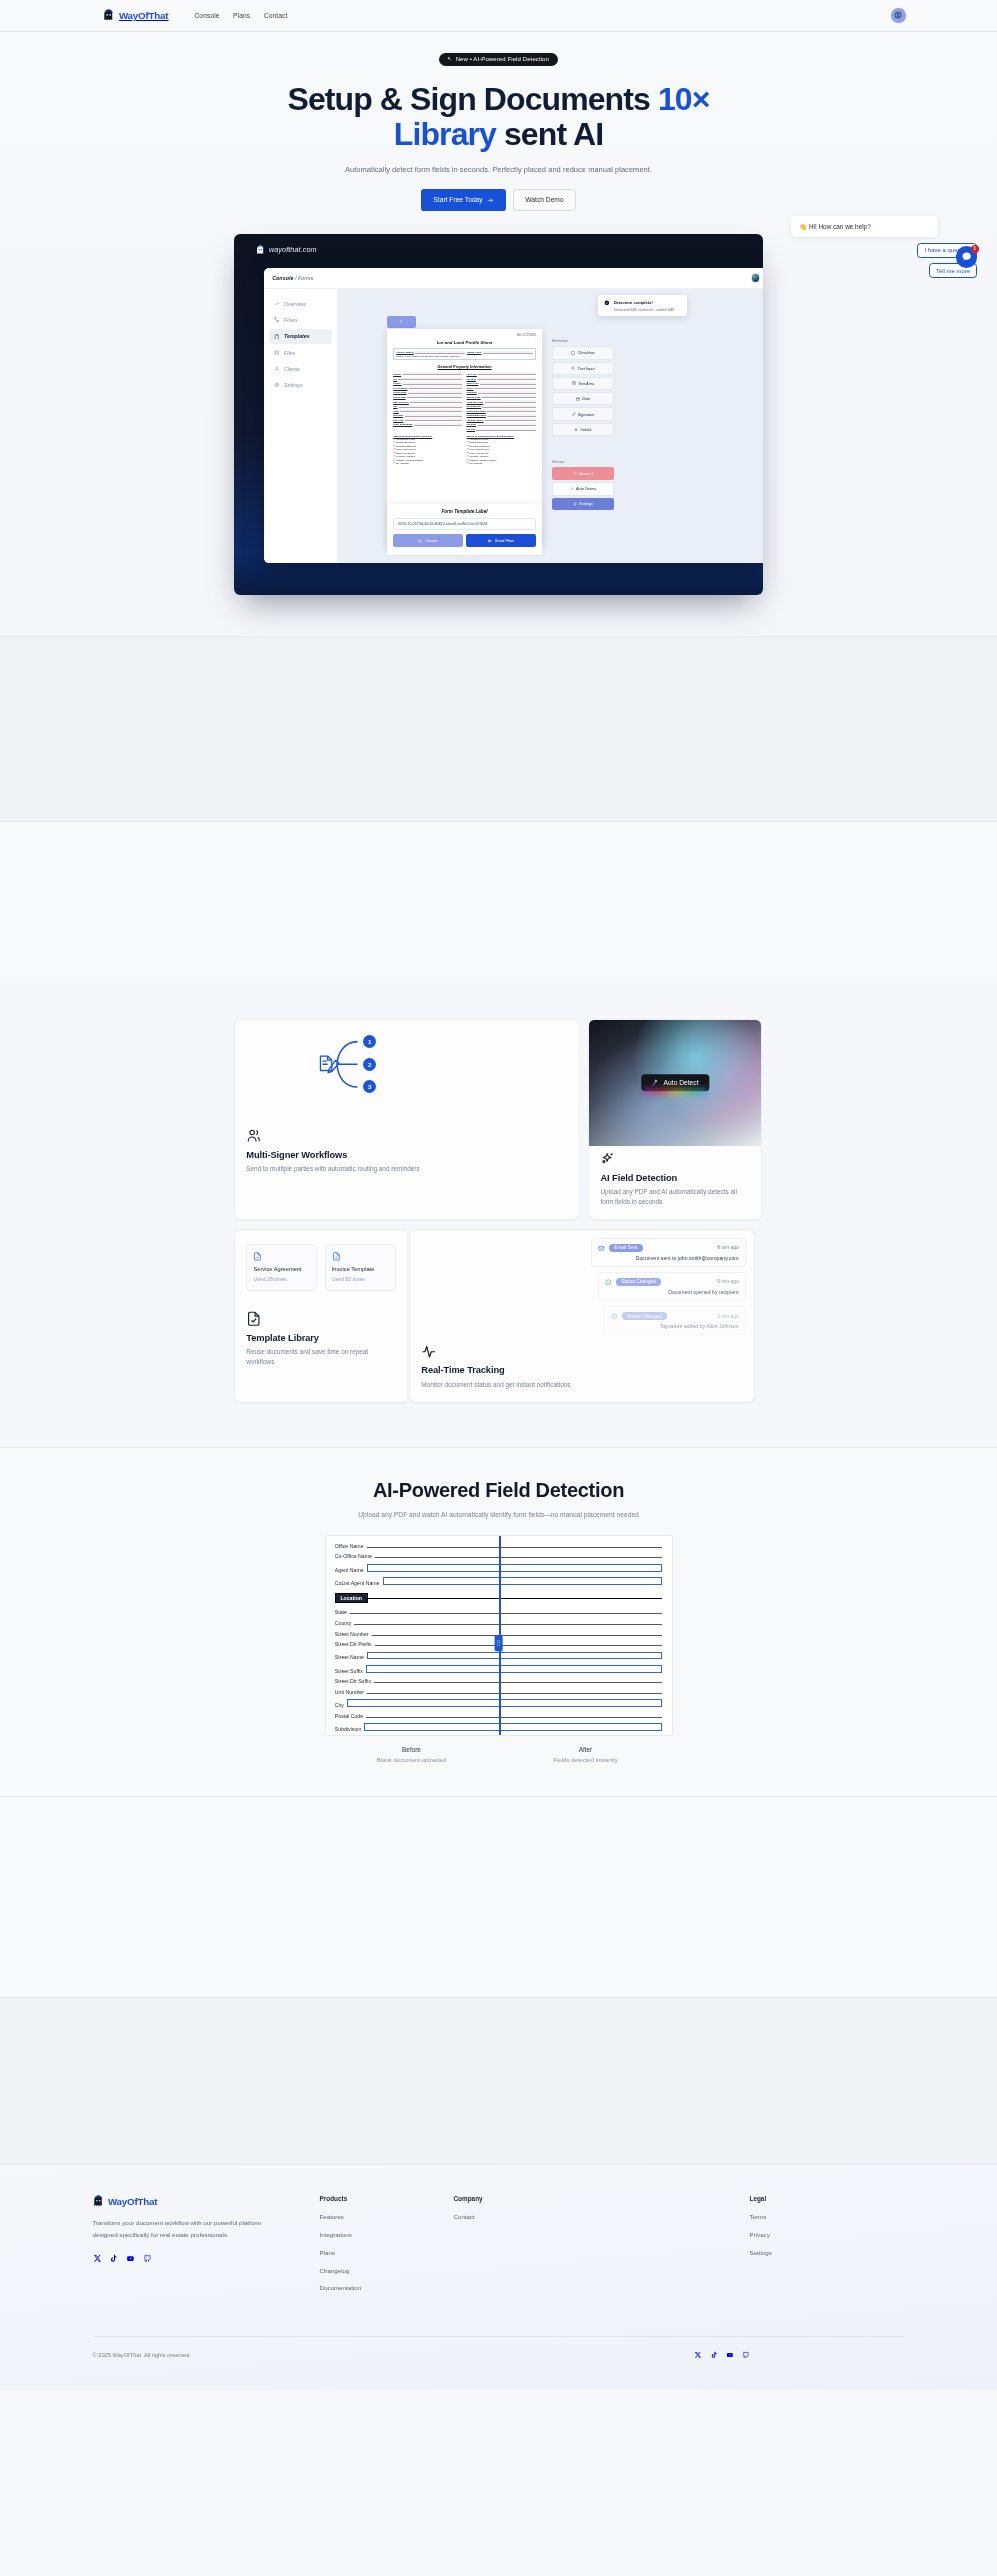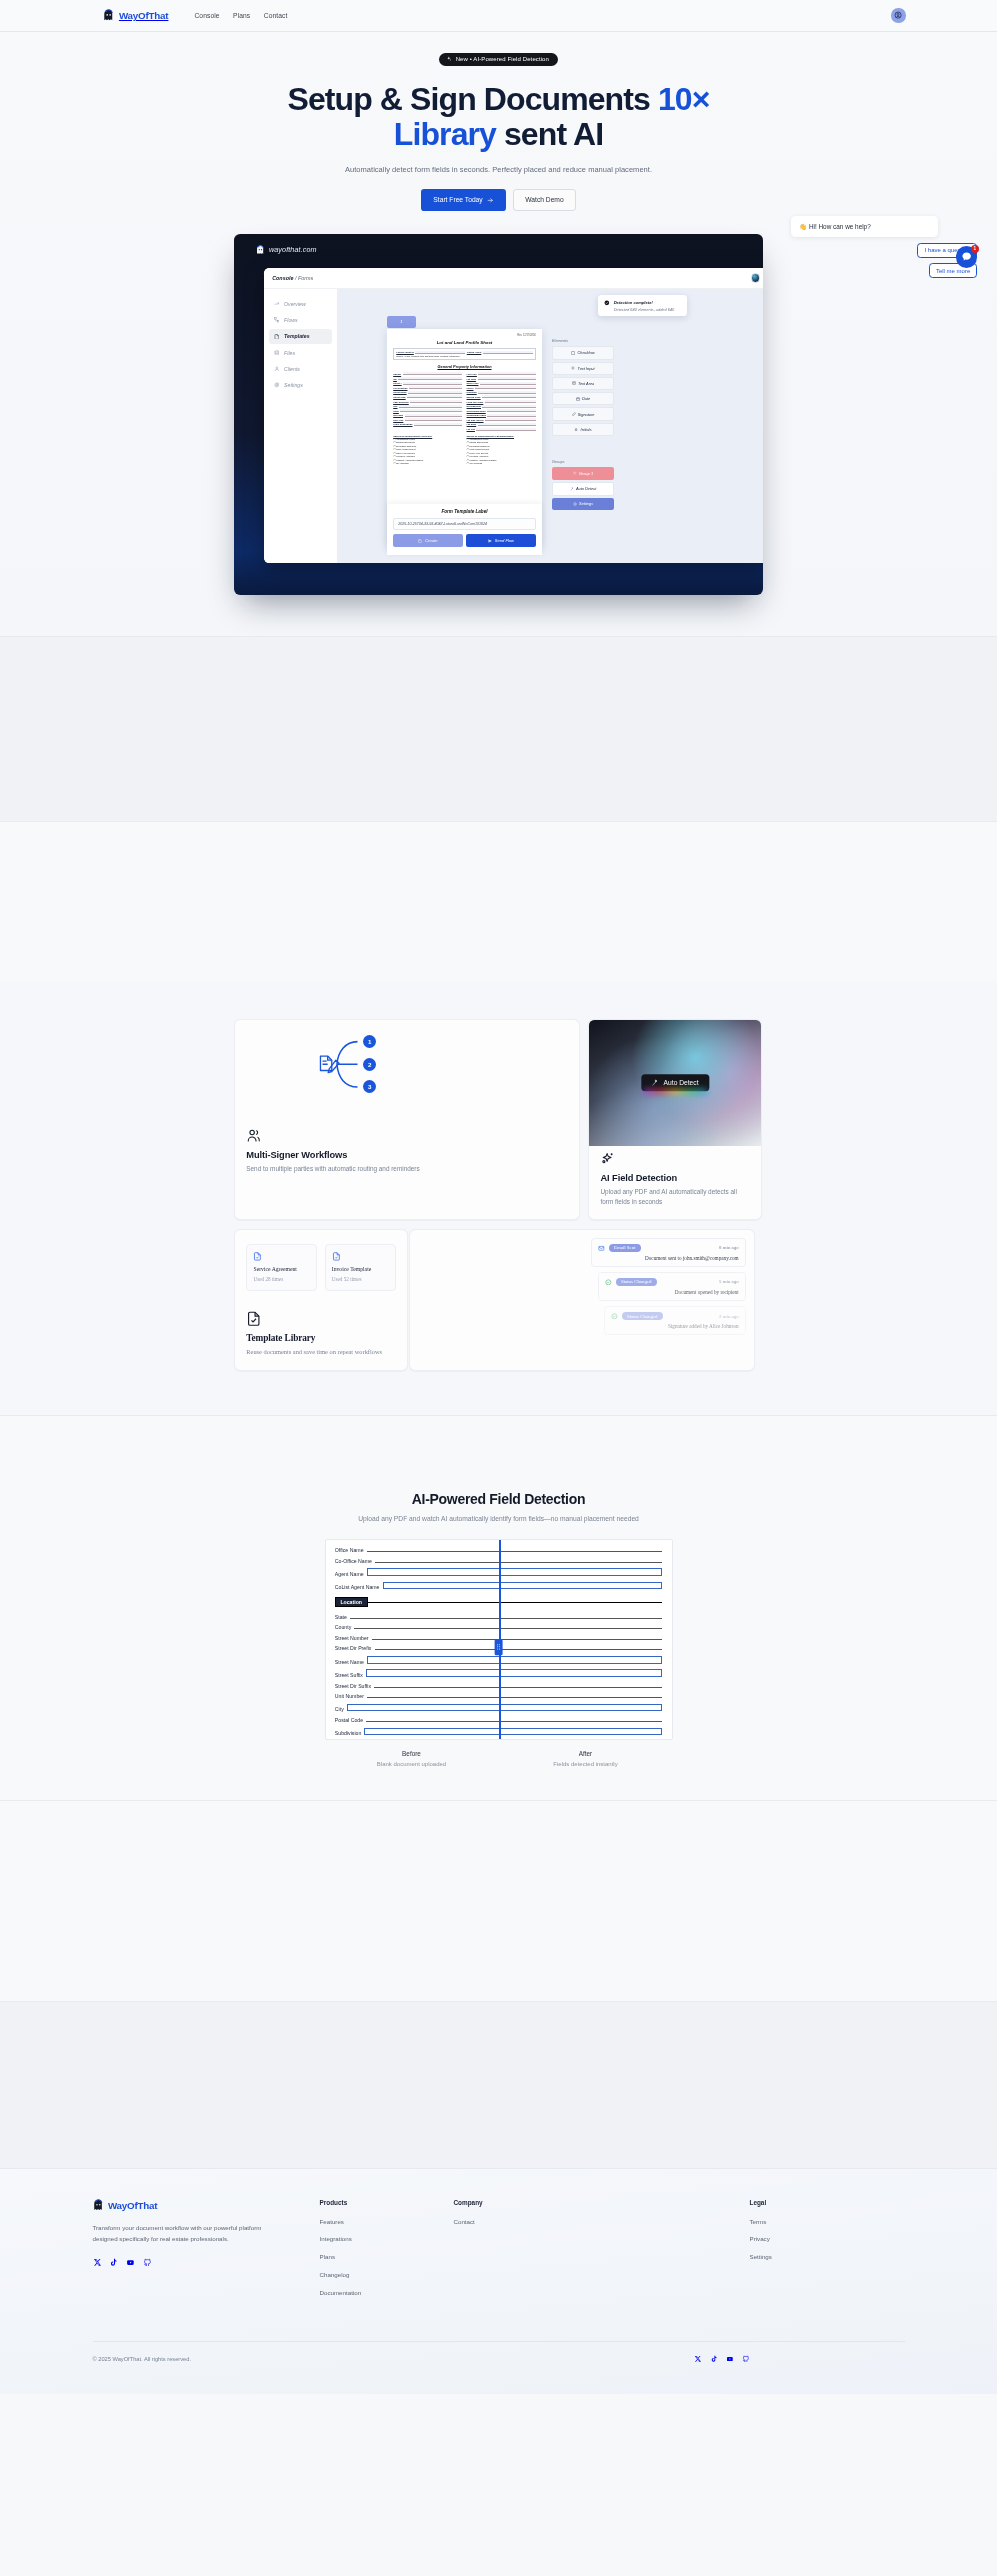--- a/index.html
+++ b/index.html
@@ -244,21 +244,21 @@
 
   .flow-vis { height: 103px; position:relative; }
   .num-circle {
     position:absolute; width:13.4px;height:13.4px;border-radius:50%;
     background:#1a56db; color:#fff; font-size:6.2px; font-weight:700;
     display:flex;align-items:center;justify-content:center;
   }
 
   .grid2 {
     width: 529px; margin: 8.2px auto 0;
-    display:grid; grid-template-columns: 174px 346px; gap: 1px; font-family: Liberation Serif, serif;
+    display:grid; grid-template-columns: 174px 346px; gap: 1px;
   }
   .tmpl-row { display:flex; gap: 7.2px; padding: 14.4px 11.3px 0; }
   .mini-card {
     flex:1; background:#fbfbfd; border:0.5px solid #eceef3; border-radius:4.1px;
     padding: 7.2px 6.2px 8.2px;
   }
   .mini-t { font-size:5.7px; color:#1b2335; margin-top:5.2px; }
   .mini-s { font-size:5.2px; color:#98a0ae; margin-top:4.1px; }
 
   .track-vis { padding: 8.2px 8.2px 0; position:relative; height: 109px; overflow:hidden; }
@@ -266,21 +266,21 @@
     background:#fdfdfe; border:0.5px solid #edeff4; border-radius:3.6px;
     padding:5.2px 6.2px; margin-bottom:4.6px; margin-left:auto; width: 155px;
   }
   .ev-top { display:flex; align-items:center; gap:4.1px; }
   .ev-pill { background:#8b9be6; color:#fff; border-radius:515px; font-size:4.9px; padding:1.5px 5.2px; }
   .ev-time { margin-left:auto; font-size:4.9px; color:#7b8494; }
   .ev-desc { font-size:5.2px; color:#39404f; margin-top:3.1px; text-align:right; }
 
   
   .detect { background:#f8f9fb; padding: 31px 0 33px; }
-  .sec-h { text-align:center; font-size: 14px; font-weight:700; color:#131a29; letter-spacing:-0.3px;margin-top:44px; }
+  .sec-h { text-align:center; font-size: 20px; font-weight:700; color:#131a29; letter-spacing:-0.3px; }
   .sec-p { text-align:center; font-size: 6.7px; color:#7b8494; margin: 7.2px auto 0; max-width: 289px; line-height:1.6; }
   .ba-wrap { width: 348px; margin: 14.4px auto 0; }
   .ba {
     position:relative; background:#fff; border:0.5px solid #e7e9ef; border-radius:2.1px;
     height: 201px; overflow:hidden; padding: 7.2px 9.3px;
   }
   .ba-divider { position:absolute; left:50%; top:0; bottom:0; width:2.6px; background:#1a56db; }
   .ba-handle {
     position:absolute; left:50%; top:54%; transform:translate(-50%,-50%);
     width:8.8px; height:15.5px; background:#1a56db; border-radius:1.5px;
@@ -869,20 +869,29 @@
               <svg width="6.7" height="6.7" viewBox="0 0 24 24" fill="none" stroke="#16a34a" stroke-width="2">
                   <circle cx="12" cy="12" r="9"></circle>
                   <path d="M8 12l3 3 5-5"></path>
                 </svg>
               <span class="ev-pill">Status Changed</span>
               <span class="ev-time">2 min ago</span>
             </div>
             <div class="ev-desc">Signature added by Alice Johnson</div>
           </div>
         </div>
+        <div class="card-body">
+          <div class="card-ico">
+            <svg width="15.5" height="15.5" viewBox="0 0 24 24" fill="none" stroke="#161d2c" stroke-width="1.9" stroke-linecap="round" stroke-linejoin="round">
+                <path d="M3 12h3l3-8 4 16 3-8h5"></path>
+              </svg>
+          </div>
+          <h3 class="card-h">Real-Time Tracking</h3>
+          <p class="card-p">Monitor document status and get instant notifications</p>
+        </div>
       </div>
     </div>
   </section>
 
   <section class="detect band">
     <h2 class="sec-h">AI-Powered Field Detection</h2>
     <p class="sec-p">Upload any PDF and watch AI automatically identify form fields—no manual placement needed</p>
 
     <div class="ba-wrap">
       <div class="ba">

